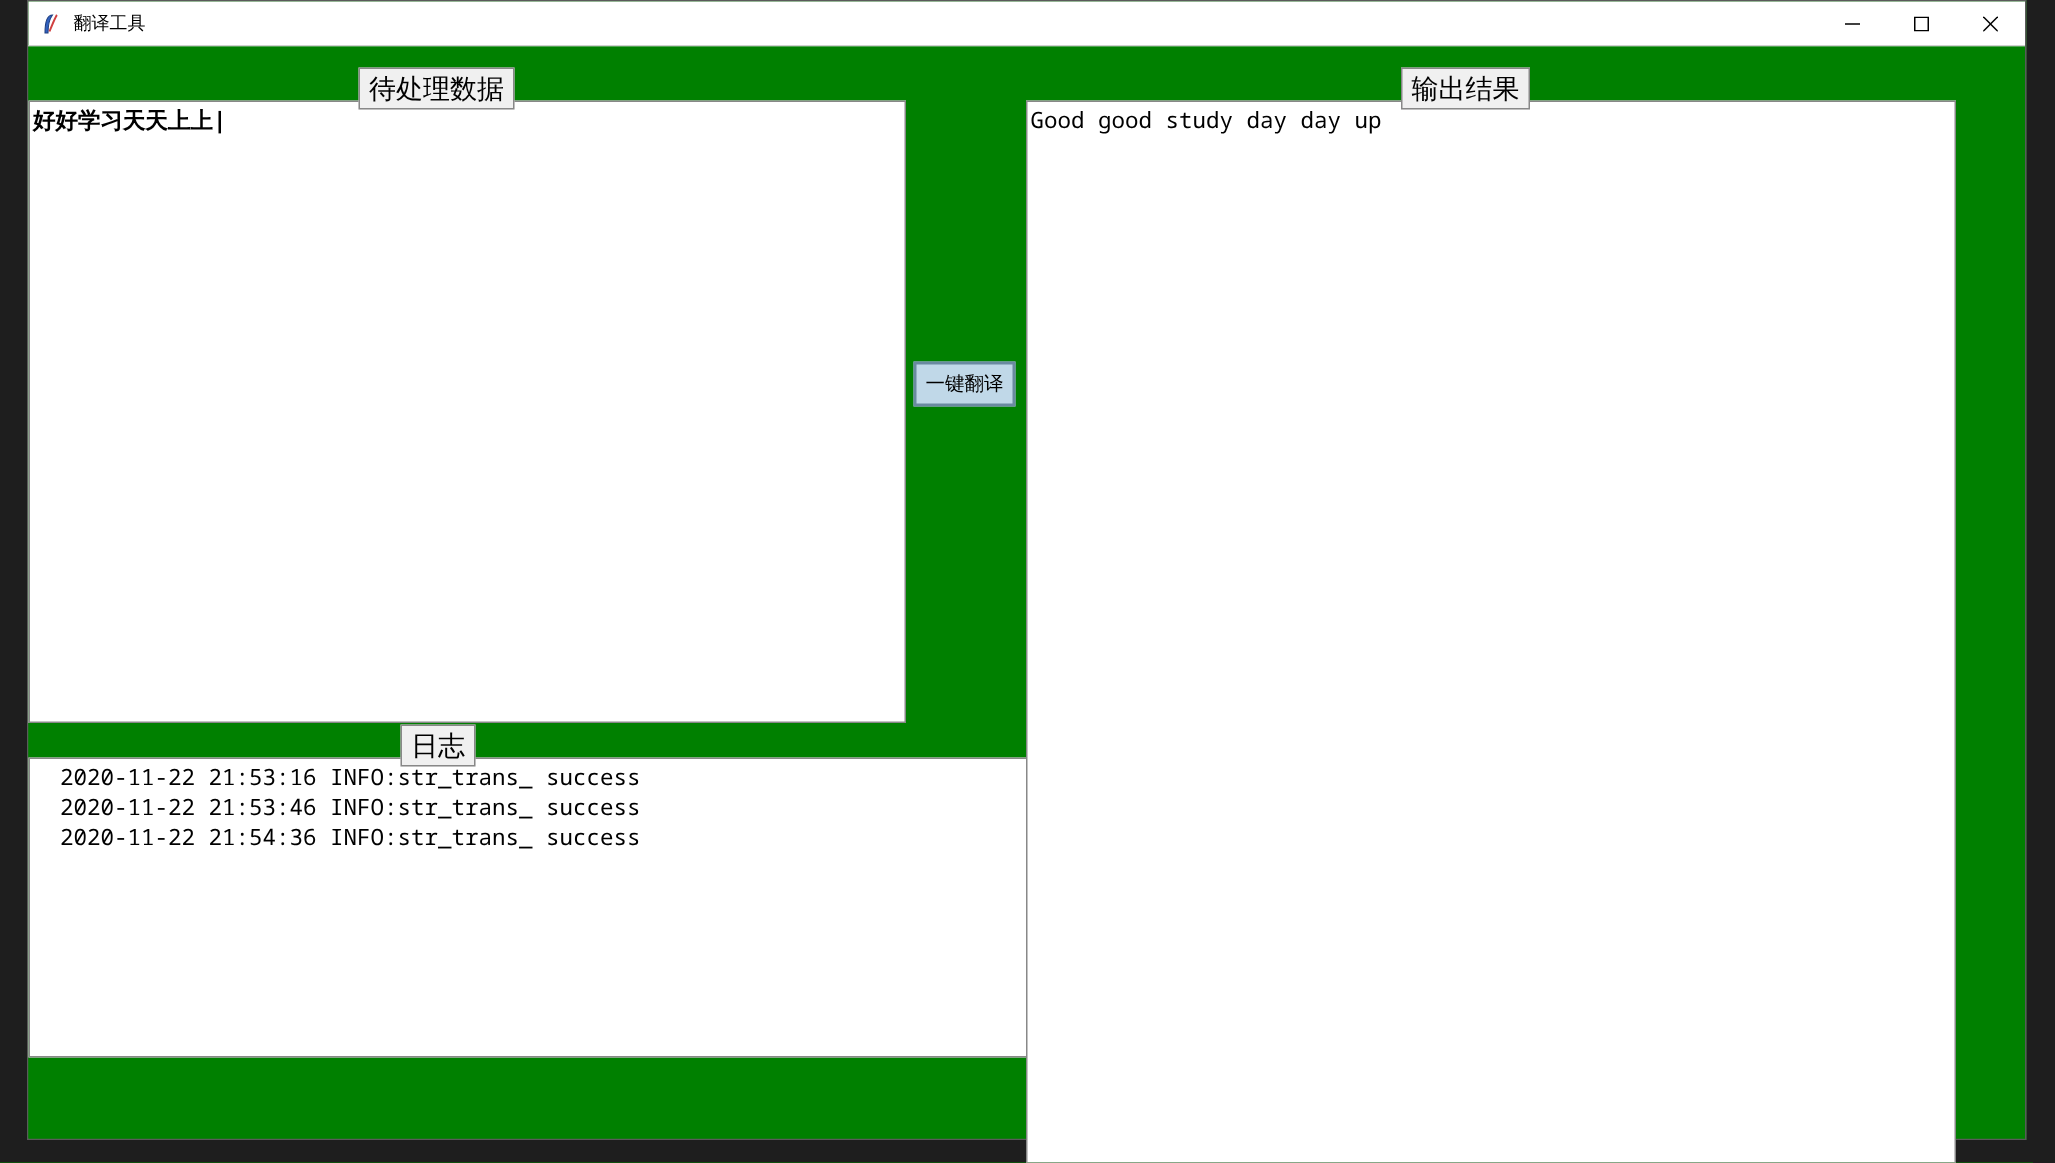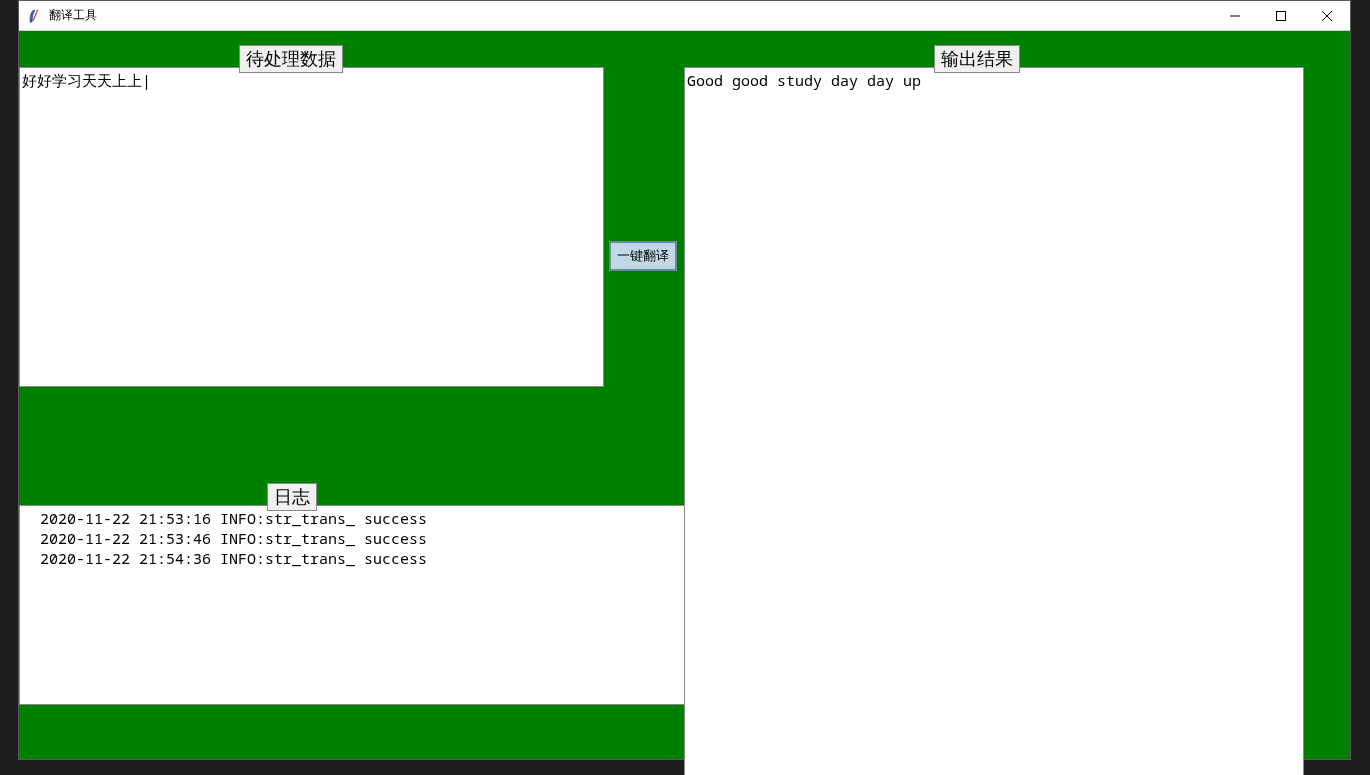--- a/index.html
+++ b/index.html
@@ -121,21 +121,21 @@
           <line x1="0" y1="0" x2="10" y2="10" stroke="#000" stroke-width="1"></line>
           <line x1="10" y1="0" x2="0" y2="10" stroke="#000" stroke-width="1"></line>
         </svg>
     </div>
   </div>
 
   <div class="client">
 
     <div class="section-label" style="left:220px; top:14px;">待处理数据</div>
 
-    <textarea class="textbox" style="left: 0px; top: 36px; width: 585px; height: 320px;">好好学习天天上上|</textarea>
+    <textarea class="textbox" style="left: 0px; top: 36px; width: 585px; height: 415px; font-weight: bold;">好好学习天天上上|</textarea>
 
     <div class="section-label" style="left:248px; top:452px;">日志</div>
 
     <div class="textbox logbox" style="left:0px; top:474px; width:687px; height:200px;padding-left:20px;" id="log-box">2020-11-22 21:53:16 INFO:str_trans_ success
 2020-11-22 21:53:46 INFO:str_trans_ success
 2020-11-22 21:54:36 INFO:str_trans_ success</div>
 
     <button class="translate-btn" style="left:590px; top:210px;">一键翻译</button>
 
     <div class="section-label" style="left:915px; top:14px;">输出结果</div>

